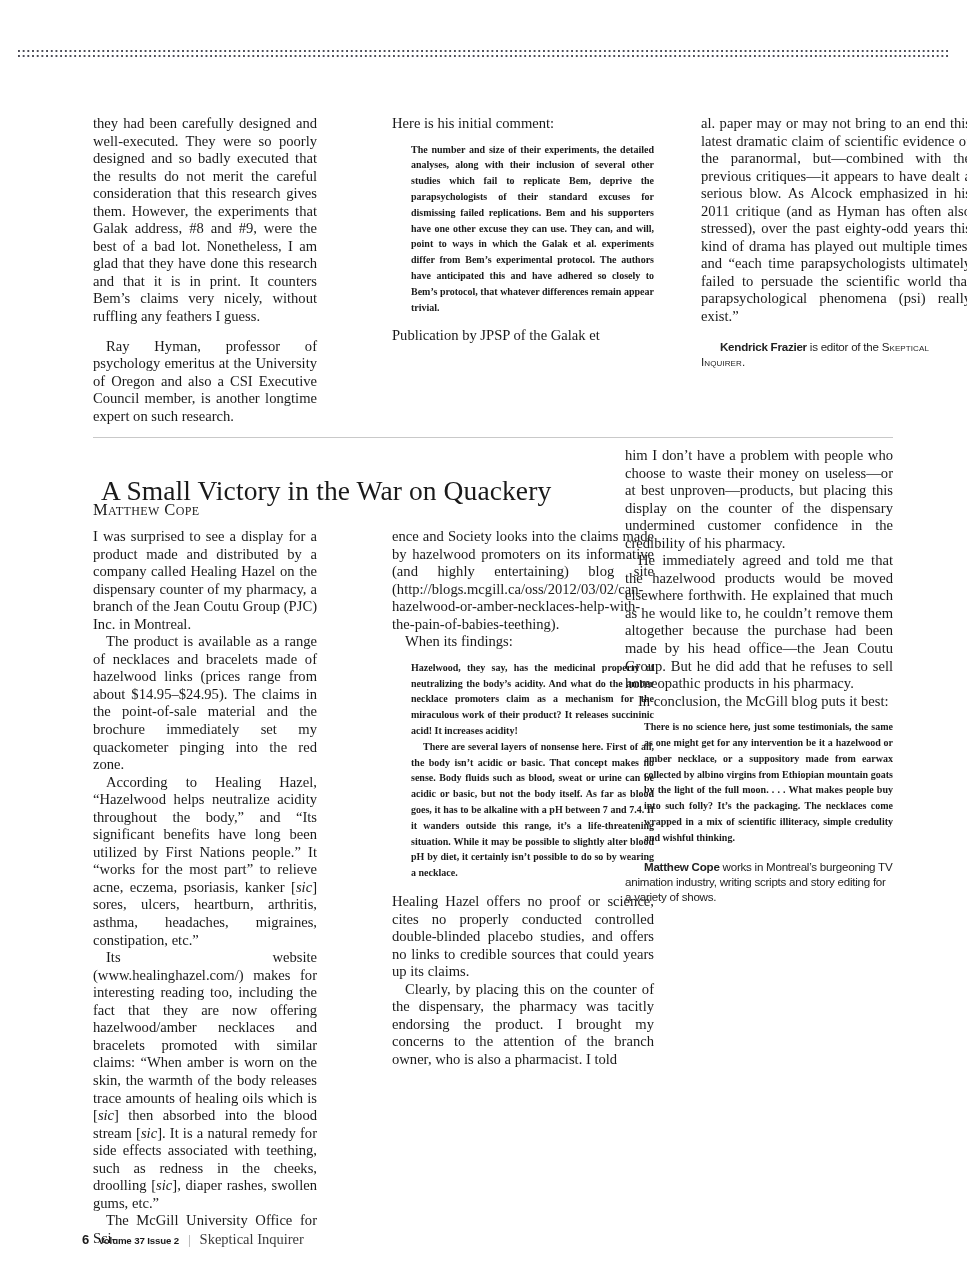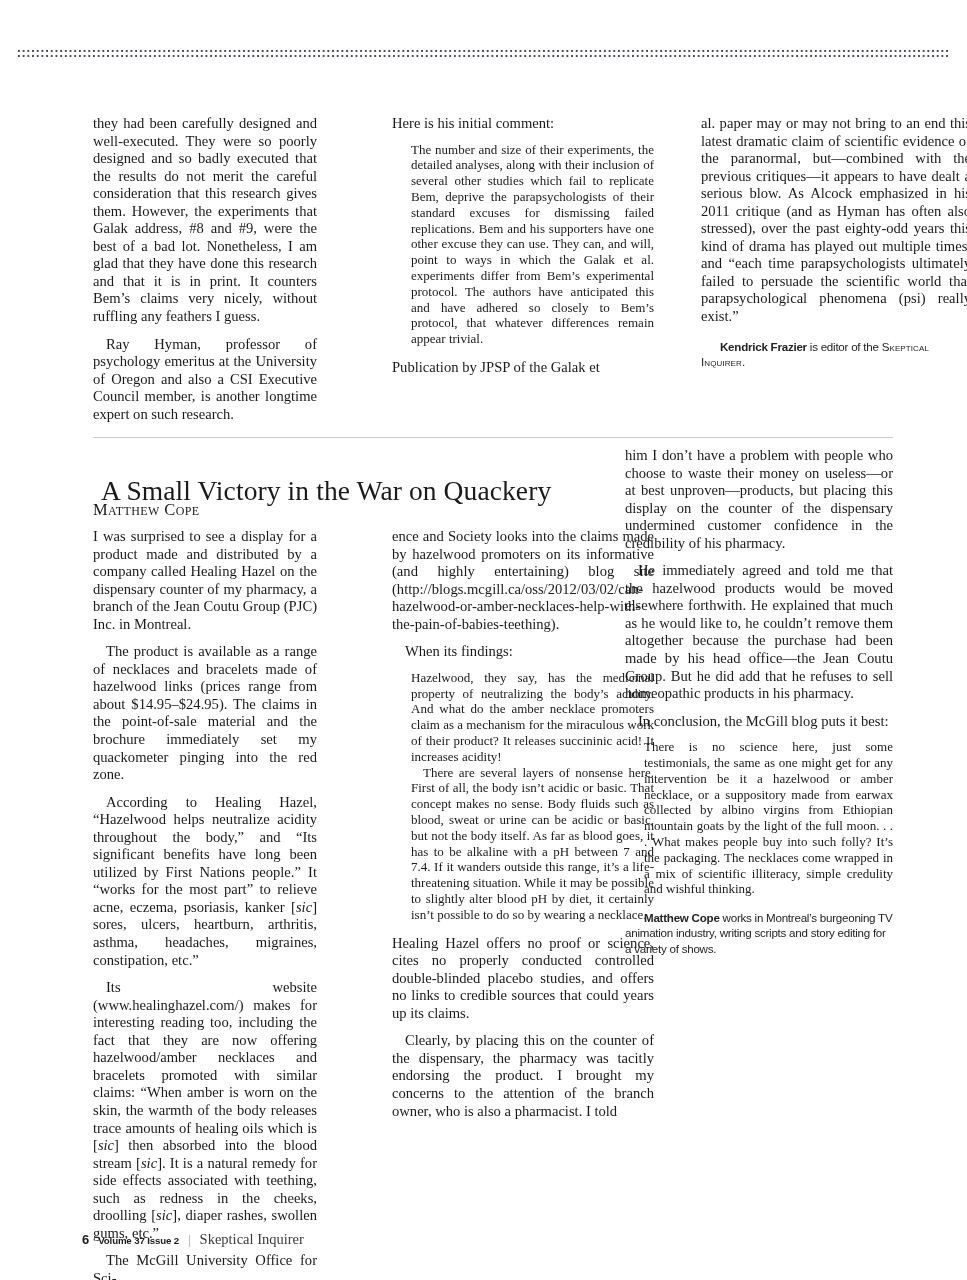--- a/index.html
+++ b/index.html
@@ -55,31 +55,32 @@
 
   p.body {
     margin: 0;
     font-size: 14.6px;
     line-height: 17.55px;
     text-align: justify;
     text-justify: inter-word;
     hyphens: auto;
     -webkit-hyphens: auto;
   }
-  p.body + p.body { text-indent: 13px; margin-top: 10px; }
+  p.body + p.body { text-indent: 13px; }
   p.body.noindent { text-indent: 0; }
   p.gap { margin-top: 12px; text-indent: 0; }
 
   blockquote.bq {
     margin: 9px 0 0 0;
     padding: 0 0 0 19px;
-    font-size: 13px;
+    font-size: 10px;
     line-height: 15.8px;
     text-align: justify;
     hyphens: auto;
+    font-weight: bold;
     -webkit-hyphens: auto;
   }
   blockquote.bq p { margin: 0; }
   blockquote.bq p + p { text-indent: 12px; }
 
   .bio {
     margin-top: 13px;
     font-family: "Liberation Sans", sans-serif;
     font-size: 11.6px;
     line-height: 15.2px;

